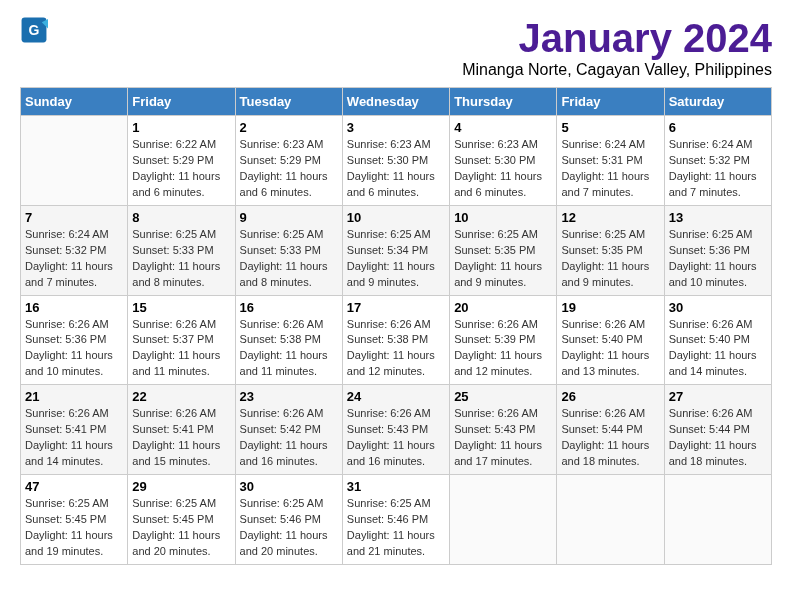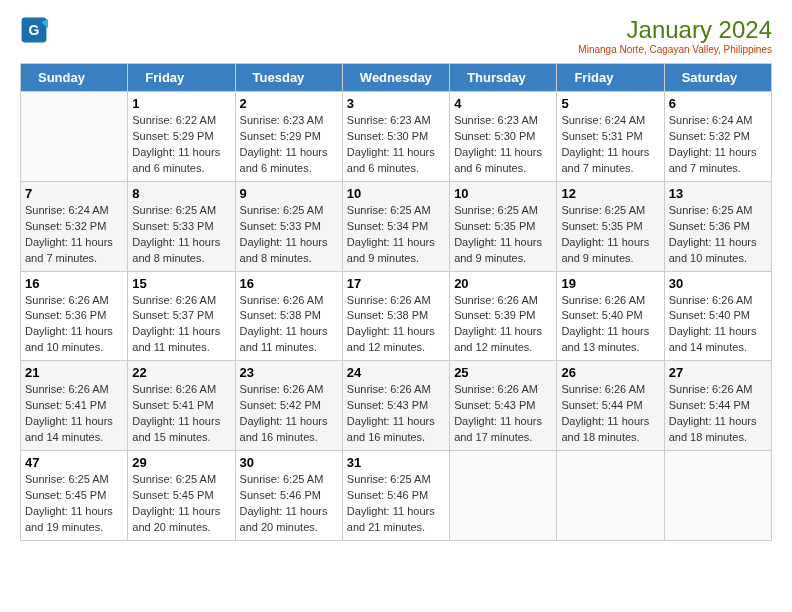--- a/index.html
+++ b/index.html
@@ -31,38 +31,38 @@
       color: #1a6faf;
     }
     .logo-icon {
       width: 28px;
       height: 28px;
     }
     .title-block {
       text-align: right;
     }
     .month-title {
-      font-size: 24px;
-      color: #4d7c0f;
-      font-weight: normal;
+      font-size: 40px;
+      color: #4c1d95;
+      font-weight: bold;
     }
     .subtitle {
-      font-size: 10px;
-      color: #c2410c;
+      font-size: 16px;
+      color: #000000;
     }
     table {
       width: 100%;
       border-collapse: collapse;
       margin-top: 8px;
       font-size: 11px;
     }
     thead tr th {
       background-color: #3a7fc1;
       color: #fff;
-      padding: 6px 17px;
+      padding: 6px 4px;
       text-align: left;
       font-size: 13px;
       font-weight: bold;
       border: 1px solid #ccc;
     }
     tbody tr td {
       border: 1px solid #ccc;
       vertical-align: top;
       padding: 4px 4px 4px 4px;
       min-height: 80px;

